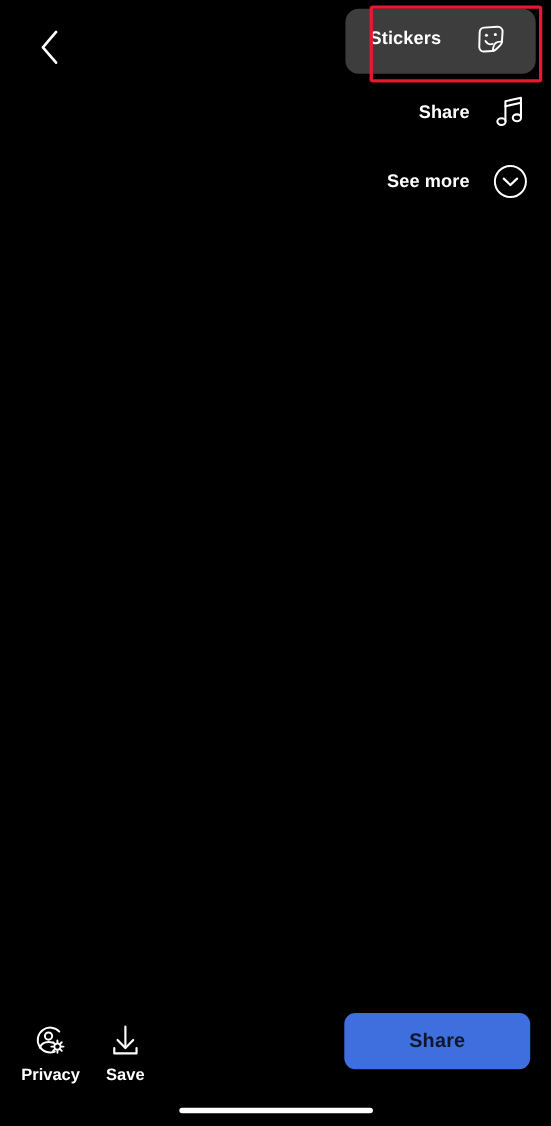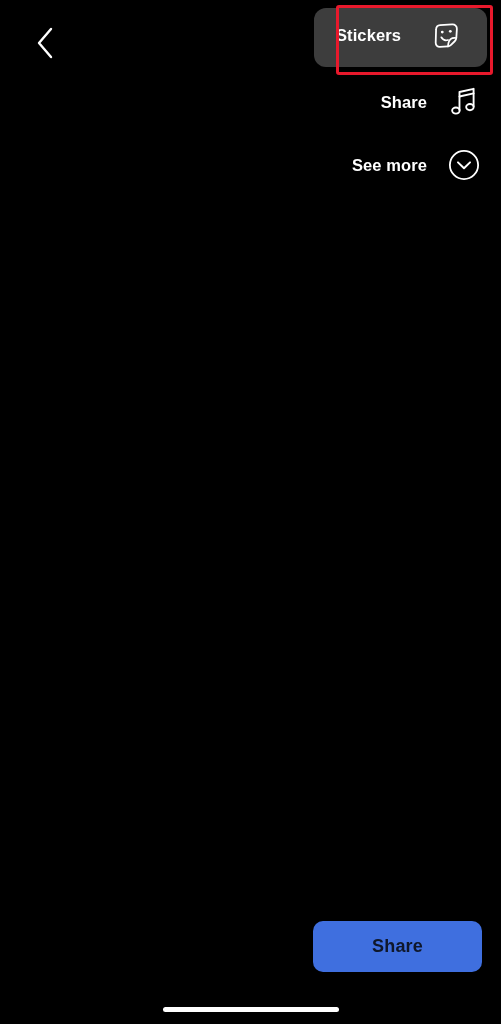--- a/index.html
+++ b/index.html
@@ -214,21 +214,52 @@
         </svg>
       </span>
     </div>
 
   </div>
 
   <div id="highlight-box"></div>
 
   <div id="bottom-bar">
 
-
+    <div class="bottom-action" id="action-privacy">
+      <span class="ba-icon">
+        <svg width="32" height="32" viewBox="0 0 34 34" fill="none">
+          <path d="M25.4 8.3 A12 12 0 1 0 21.0 27.6" stroke="#ffffff" stroke-width="1.9" stroke-linecap="round"></path>
+          <circle cx="15.0" cy="12.6" r="3.5" stroke="#ffffff" stroke-width="1.9"></circle>
+          <path d="M6.6 23.8 C8.0 20.2 11.2 18.4 15.0 18.4 C16.4 18.4 17.7 18.6 18.8 19.0" stroke="#ffffff" stroke-width="1.9" stroke-linecap="round"></path>
+          <circle cx="23.6" cy="22.8" r="3.1" stroke="#ffffff" stroke-width="1.9"></circle>
+          <g stroke="#ffffff" stroke-width="1.8" stroke-linecap="round">
+            <path d="M23.6 16.9 L23.6 18.6"></path>
+            <path d="M23.6 27.0 L23.6 28.7"></path>
+            <path d="M17.7 22.8 L19.4 22.8"></path>
+            <path d="M27.8 22.8 L29.5 22.8"></path>
+            <path d="M19.4 18.6 L20.6 19.8"></path>
+            <path d="M26.6 25.8 L27.8 27.0"></path>
+            <path d="M27.8 18.6 L26.6 19.8"></path>
+            <path d="M20.6 25.8 L19.4 27.0"></path>
+          </g>
+        </svg>
+      </span>
+      <span class="ba-label">Privacy</span>
+    </div>
+
+    <div class="bottom-action" id="action-save">
+      <span class="ba-icon">
+        <svg width="30" height="32" viewBox="0 0 32 34" fill="none">
+          <path d="M16 3.5 L16 23.5" stroke="#ffffff" stroke-width="2.1" stroke-linecap="round"></path>
+          <path d="M8.4 16.4 L16 24.2 L23.6 16.4" stroke="#ffffff" stroke-width="2.1" stroke-linecap="round" stroke-linejoin="round"></path>
+          <path d="M5.2 24.2 L5.2 29.4 L26.8 29.4 L26.8 24.2" stroke="#ffffff" stroke-width="2.1" stroke-linecap="round" stroke-linejoin="round"></path>
+        </svg>
+      </span>
+      <span class="ba-label">Save</span>
+    </div>
 
     <button id="share-button">
       <span id="share-label">Share</span>
     </button>
 
     <div id="home-indicator"></div>
   </div>
 
 </div>
 

